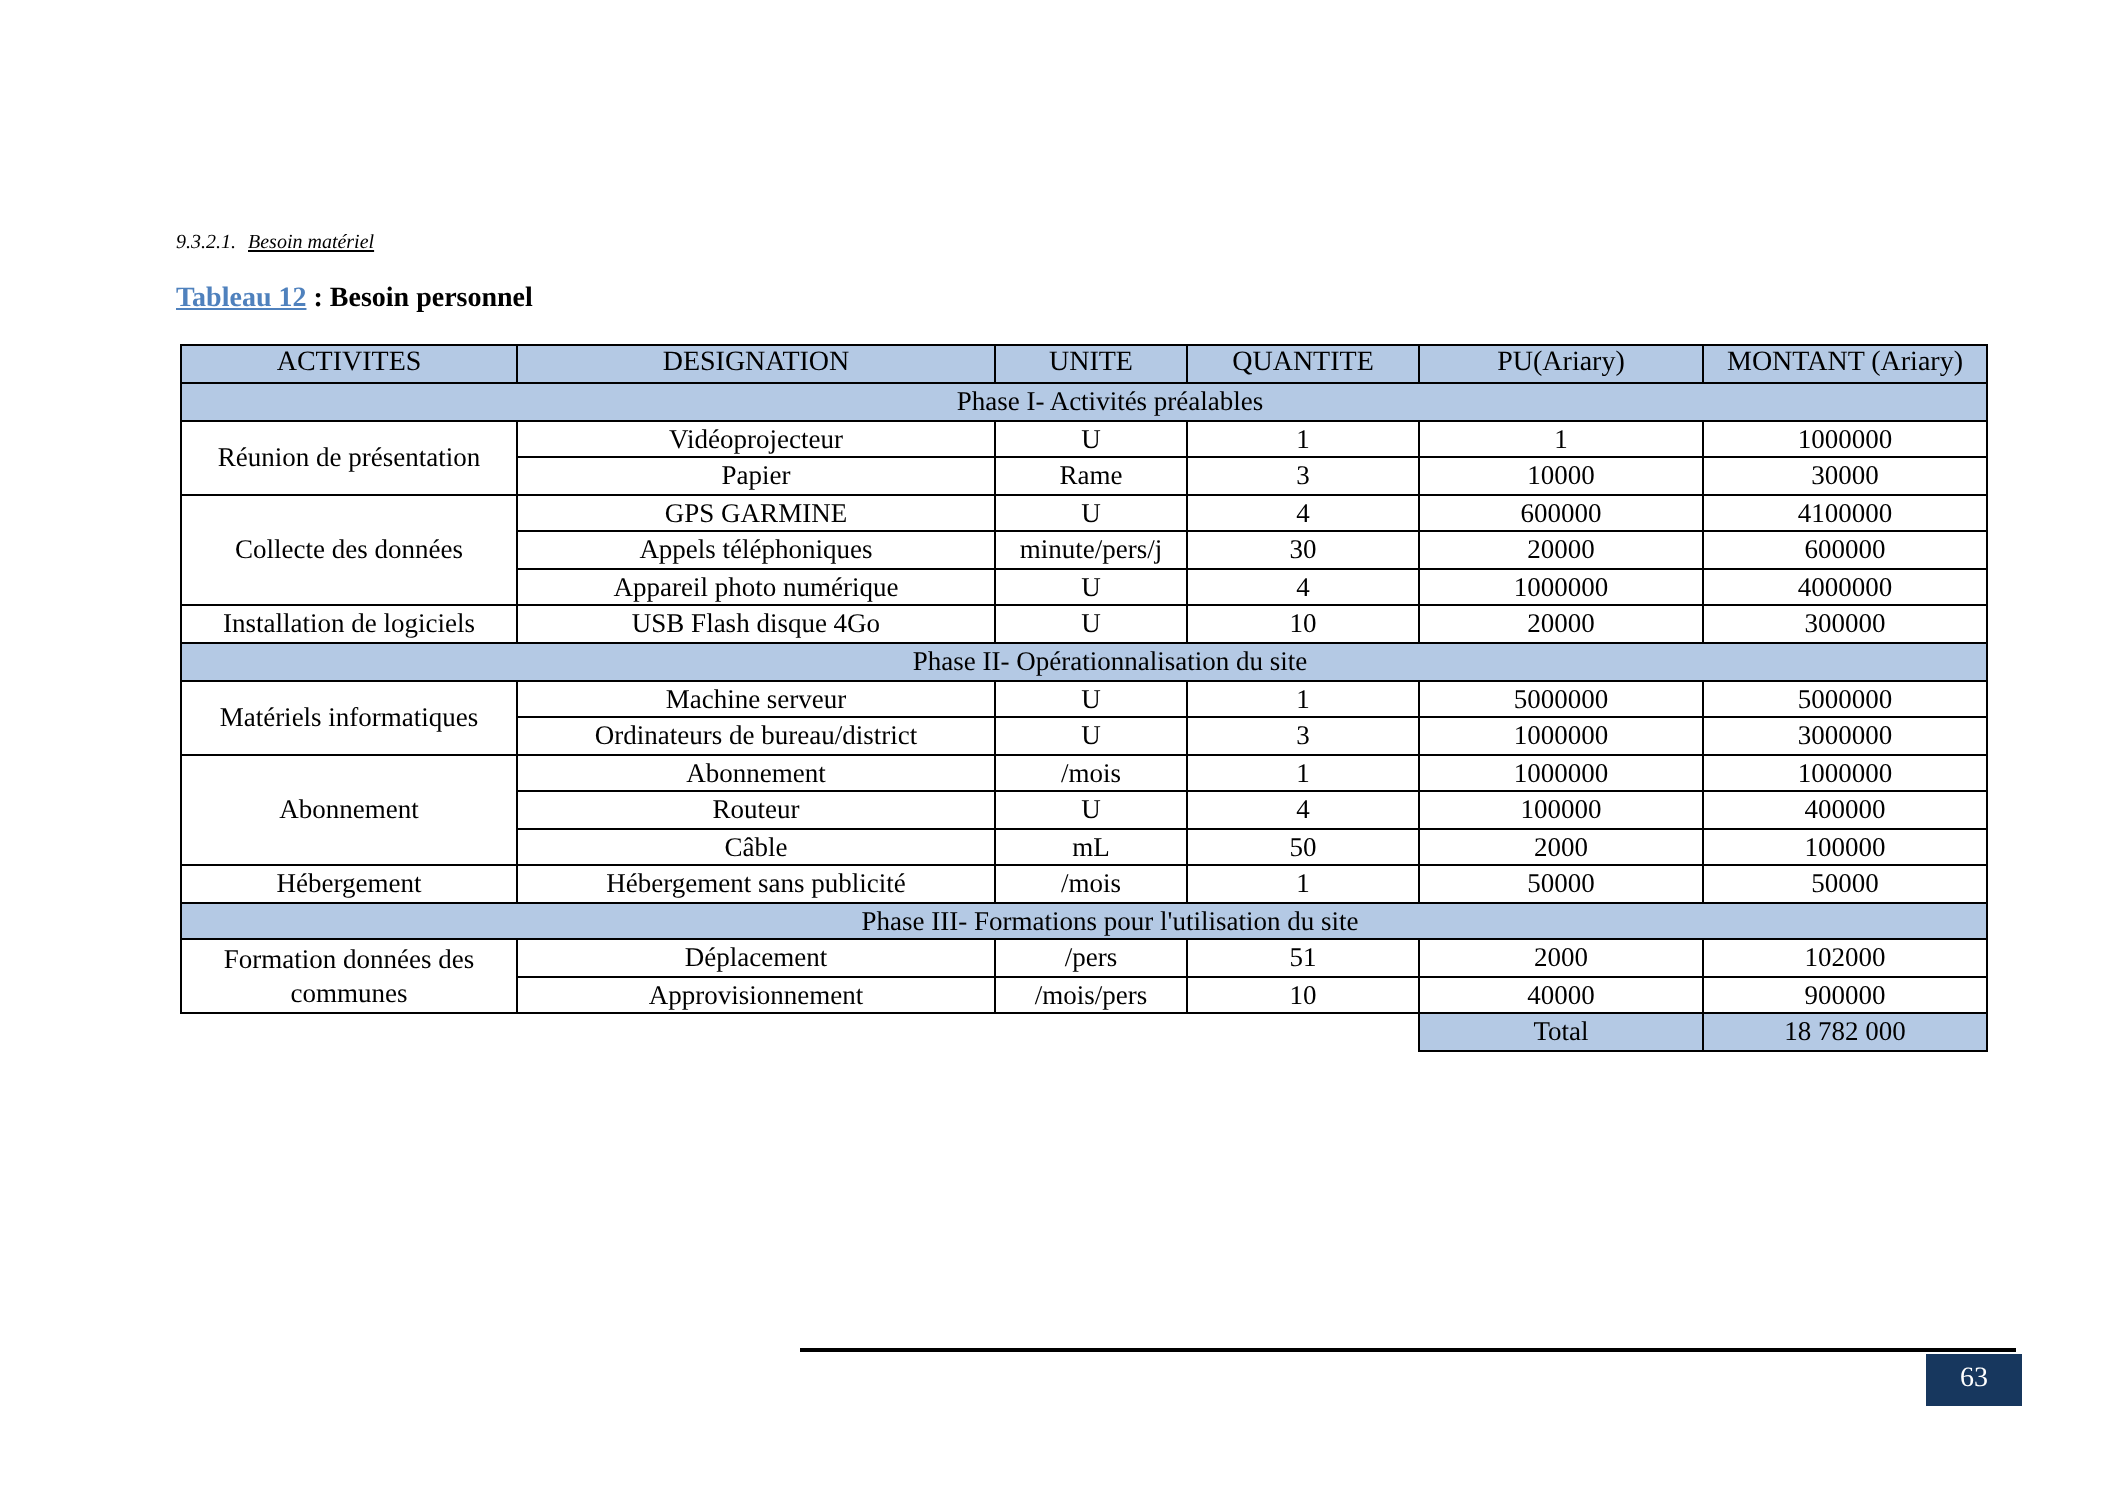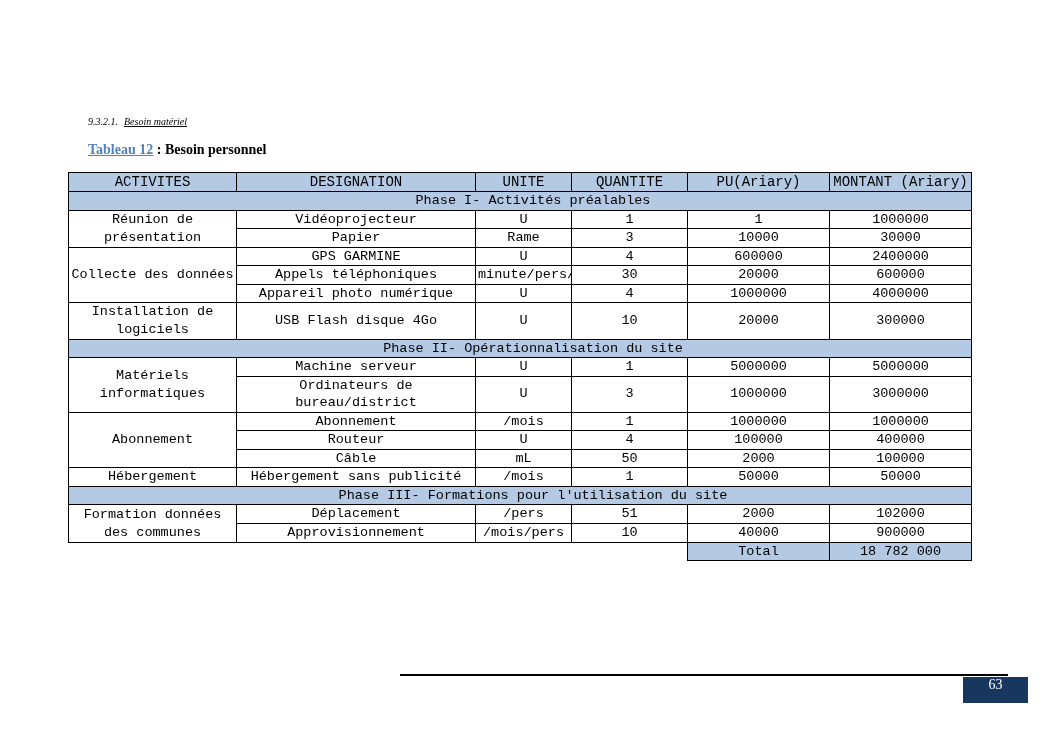--- a/index.html
+++ b/index.html
@@ -26,26 +26,25 @@
     font-size:14px; font-weight:bold;
   }
   .caption .t-link {
     color:var(--link,#4f81bd);
     text-decoration:underline;
     cursor:pointer;
   }
 
   
   table.tbl {
-    position:absolute; left:68px; top:172px;
+    position:absolute; left:90px; top:172px;
     width:903px;
     border-collapse:collapse;
     table-layout:fixed;
     font-size:13.5px;
-    font-family:Liberation Mono, monospace;
   }
   .tbl th, .tbl td {
     border:1px solid #000;
     text-align:center;
     vertical-align:middle;
     padding:0 2px;
     height:16px;
     line-height:1.3;
     font-weight:normal;
     overflow:hidden;
@@ -55,24 +54,24 @@
   .tbl td.empty { border:none; background:transparent; }
   .tbl td.total-cell { background:var(--band,#b4c9e4); }
 
   
   .footer-line {
     position:absolute; left:400px; top:674px; width:608px;
     border-top:2px solid #000;
   }
   .page-box {
     position:absolute; left:963px; top:677px;
-    width:65px; height:26px;
+    width:48px; height:26px;
     background:var(--pagebox,#17375e);
     color:#fff;
-    display:flex; align-items:flex-start; justify-content:center;
+    display:flex; align-items:center; justify-content:center;
     font-size:14px;
   }
 </style>
 </head>
 <body>
 
 <div class="page">
 
   <div class="heading">
     <span class="h-num">9.3.2.1.</span><span class="h-title">Besoin matériel</span>
@@ -120,21 +119,21 @@
         <td>10000</td>
         <td>30000</td>
       </tr>
 
       <tr>
         <td rowspan="3">Collecte des données</td>
         <td>GPS GARMINE</td>
         <td>U</td>
         <td>4</td>
         <td>600000</td>
-        <td>2400000</td>
+        <td>4100000</td>
       </tr>
       <tr>
         <td>Appels téléphoniques</td>
         <td>minute/pers/j</td>
         <td>30</td>
         <td>20000</td>
         <td>600000</td>
       </tr>
       <tr>
         <td>Appareil photo numérique</td>

